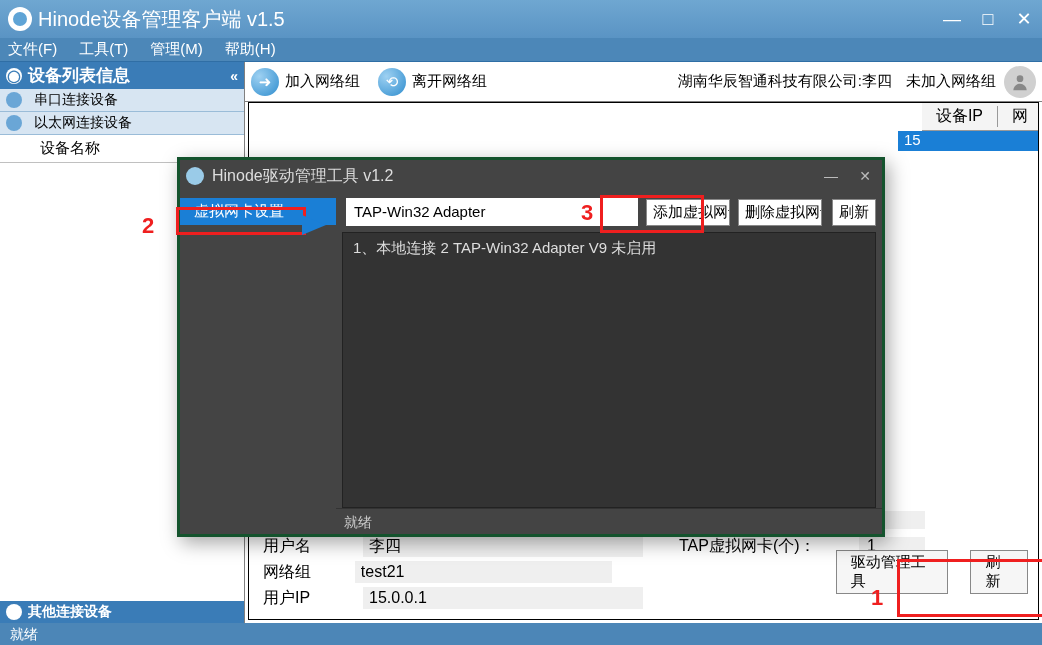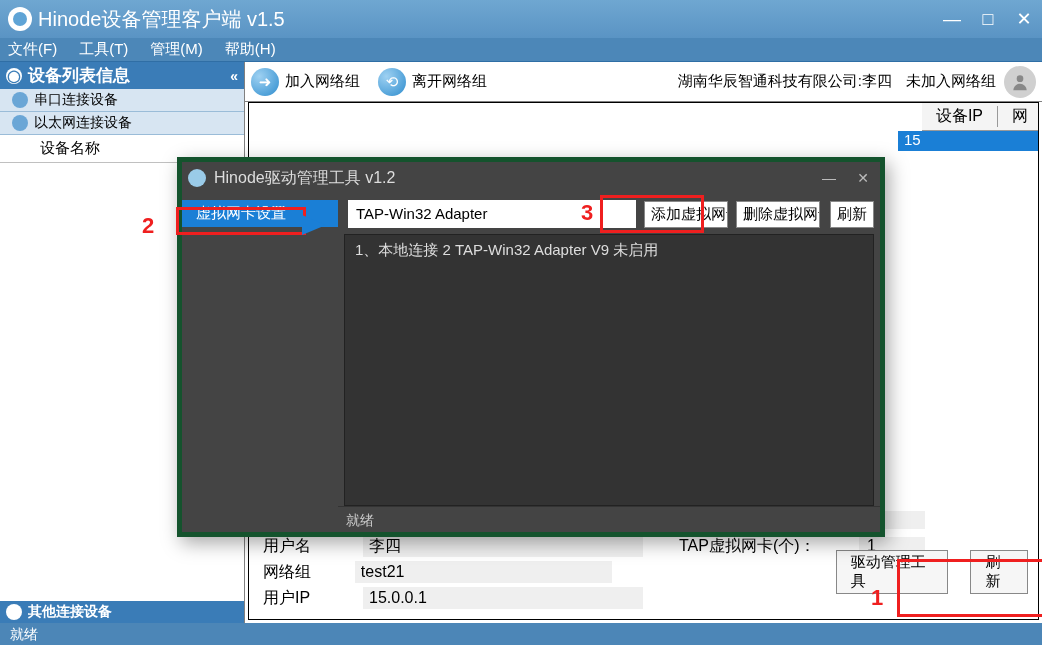--- a/index.html
+++ b/index.html
@@ -16,21 +16,21 @@
   .menubar span { margin-right:22px; }
 
   
   .main { display:flex; height: calc(645px - 38px - 24px - 22px); }
 
   
   .sidebar { width: 245px; border-right:1px solid #808080; display:flex; flex-direction:column; background:#fff;}
   .side-head { background:#3a7cb7; color:#fff; font-weight:bold; font-size:17px; padding:2px 6px; display:flex; align-items:center; }
   .side-head .closeicon { width:16px;height:16px;border-radius:50%;background:#fff;margin-right:6px;display:inline-flex;align-items:center;justify-content:center;font-size:12px;color:#3a7cb7;}
   .side-head .collapse { margin-left:auto; font-size:14px;}
-  .side-sub { background:#d7e5f2; padding:2px 12px; display:flex; align-items:center; border-bottom:1px solid #9abcd8;}
+  .side-sub { background:#d7e5f2; padding:2px 6px; display:flex; align-items:center; border-bottom:1px solid #9abcd8;gap:6px;}
   .side-sub .i { width:16px;height:16px;border-radius:50%;background:#6aa6d6;margin-right:6px;}
   .side-colhead { padding:4px 0 4px 40px; border-bottom:1px solid #c0c0c0; font-size:15px;}
   .side-body { flex:1; }
   .side-foot { background:#3a7cb7; color:#fff; padding:2px 6px; display:flex; align-items:center;font-weight:bold; }
   .side-foot .i { width:16px;height:16px;border-radius:50%;background:#fff;margin-right:6px;}
 
   
   .right { flex:1; display:flex; flex-direction:column; }
   .toolbar { height:40px; display:flex; align-items:center; border-bottom:1px solid #808080; padding:0 6px;}
   .tbtn { display:flex; align-items:center; margin-right:18px; font-size:15px;}
@@ -57,21 +57,21 @@
   .lf-row .lab2 { margin-left:36px; width:180px;}
   .lf-row .val2 { width:66px; background:#efefef; padding-left:8px;}
   .smallbtn { border:1px solid #888; background:#f6f6f6; padding:2px 14px; font-size:15px; margin-left:22px;}
   .num1 { position:absolute; left:622px; bottom:8px; color:#ef1f1f; font-size:22px; font-weight:bold;}
   .redbox1 { position:absolute; border:3px solid #ef1f1f; }
 
   
   .statusbar { height:22px; background:#4c86b7; color:#fff; font-size:14px; padding-left:10px; line-height:22px;}
 
   
-  .dialog { position:absolute; left:177px; top:157px; width:708px; height:380px; background:#fff; border:5px solid #14532d; box-shadow: 4px 6px 18px rgba(0,0,0,.35); display:flex; flex-direction:column;}
+  .dialog { position:absolute; left:177px; top:157px; width:708px; height:380px; background:#fff; border:3px solid #14532d; box-shadow: 4px 6px 18px rgba(0,0,0,.35); display:flex; flex-direction:column;}
   .dlg-title { height:32px; background:#444; color:#ddd; display:flex; align-items:center; padding-left:6px; font-size:16px;}
   .dlg-title .app-icon { width:18px;height:18px;border-radius:50%;background:#9acbe8;margin-right:8px;}
   .dlg-title .wcs { margin-left:auto; display:flex;}
   .dlg-title .wc { width:34px;height:32px;display:flex;align-items:center;justify-content:center;color:#bbb;font-size:14px;}
   .dlg-body { flex:1; display:flex; }
   .dlg-nav { width:156px; background:#444; color:#ddd; font-size:15px; padding-top:6px;}
   .dlg-nav .nh { padding:4px 10px; }
   .dlg-nav .nsel { background:#1a7fd6; color:#fff; padding:4px 14px; position:relative;}
   .dlg-right { flex:1; display:flex; flex-direction:column; background:#444;}
   .dlg-toolbar { background:#444; padding:6px 6px 6px 10px; display:flex; align-items:flex-end;}

